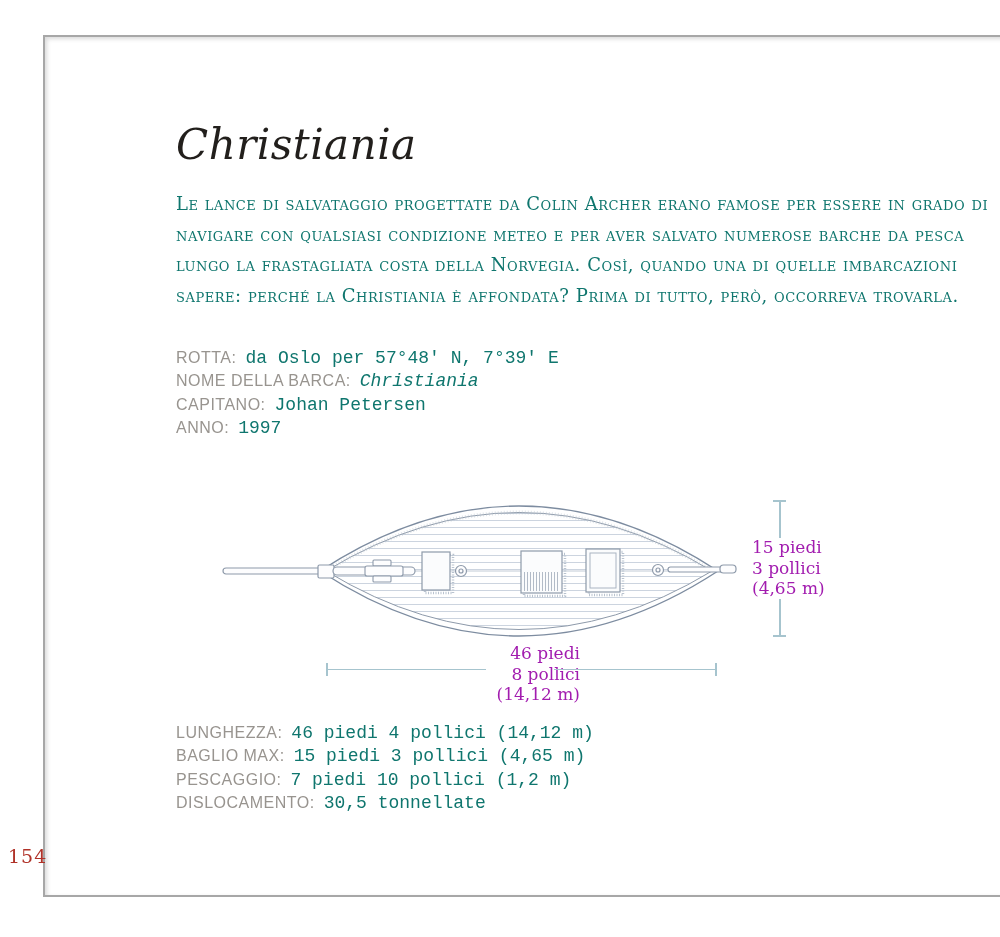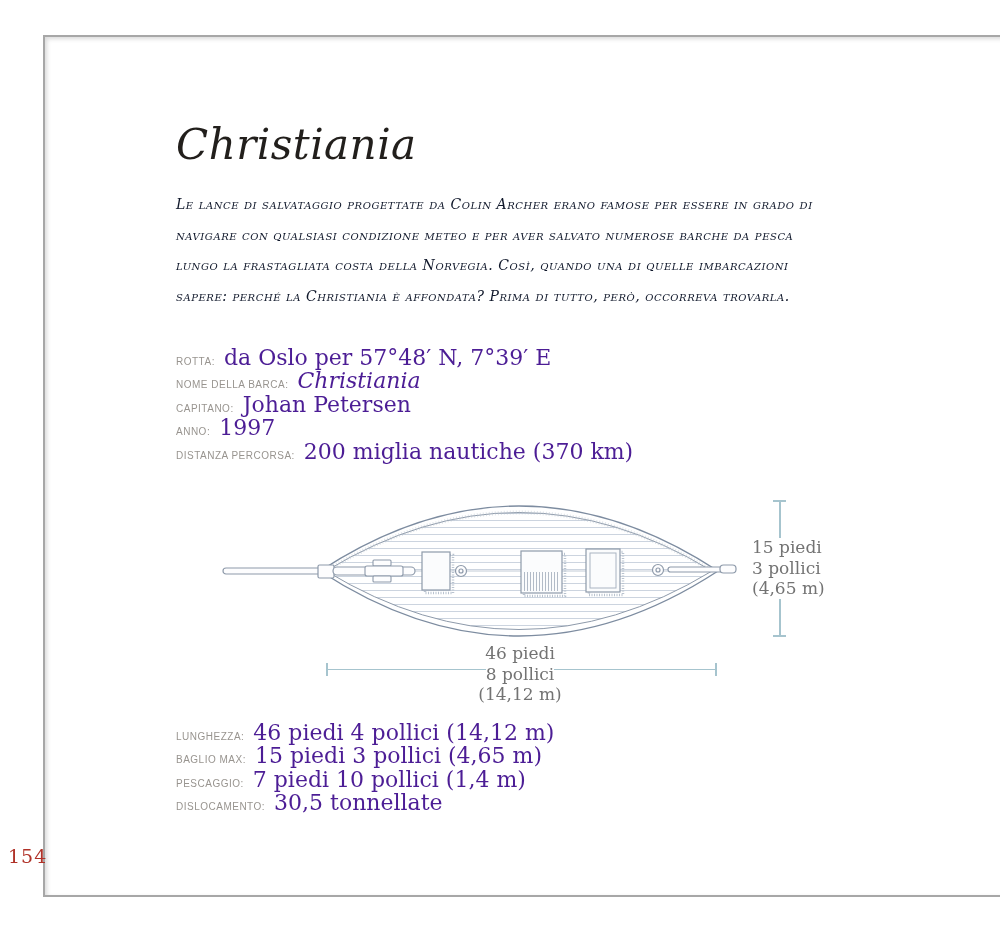--- a/index.html
+++ b/index.html
@@ -13,38 +13,38 @@
     border-top:2px solid #a7a7a7;border-left:2px solid #a7a7a7;border-bottom:2px solid #a7a7a7;
     box-shadow:inset 2px 2px 4px rgba(0,0,0,0.15);
     pointer-events:none;
   }
   .title{
     position:absolute;left:168px;top:120px;
     font-style:italic;font-size:42px;color:#221f1c;letter-spacing:0.5px;
   }
   .intro{
     position:absolute;left:168px;top:189px;width:720px;
-    font-style:italic;font-variant:small-caps;font-size:14px;line-height:30.5px;
-    color:#0f172a;letter-spacing:0.55px;white-space:nowrap;
+    font-variant:small-caps;font-size:18px;line-height:30.5px;
+    color:#0f766e;letter-spacing:0.55px;white-space:nowrap;
   }
   .kv-block{position:absolute;left:168px;}
   .kv-row{height:23.4px;line-height:23.4px;white-space:nowrap;}
   .kv-label{
-    font-family:"Liberation Sans", sans-serif;font-size:10px;color:#98948f;
+    font-family:"Liberation Sans", sans-serif;font-size:16px;color:#98948f;
     letter-spacing:0.5px;margin-right:9px;
   }
-  .kv-value{font-size:22px;color:#4c1d95;}
+  .kv-value{font-size:18px;color:#0f766e;font-family:Liberation Mono, monospace;}
   .kv-value.italic{font-style:italic;}
   #voyage{top:346px;}
   #specs-left{top:721px;}
   #specs-right{left:497px;top:721px;}
   
   .dim{position:absolute;background:#a6c4ce;}
-  .dim-text{position:absolute;font-size:17px;line-height:20.5px;color:#737373;}
-  .dim-text.center{text-align:center;}
+  .dim-text{position:absolute;font-size:17px;line-height:20.5px;color:#a21caf;}
+  .dim-text.center{text-align:right;}
   .pagenum{
     position:absolute;left:0;top:845px;width:1000px;text-align:left;
     font-size:19px;color:#b03228;letter-spacing:1px;
   }
 </style>
 </head>
 <body>
 
 <div id="page">
 
@@ -64,23 +64,20 @@
       <span class="kv-label">ROTTA:</span><span class="kv-value">da Oslo per 57°48′ N, 7°39′ E</span>
     </div>
     <div class="kv-row">
       <span class="kv-label">NOME DELLA BARCA:</span><span class="kv-value italic">Christiania</span>
     </div>
     <div class="kv-row">
       <span class="kv-label">CAPITANO:</span><span class="kv-value">Johan Petersen</span>
     </div>
     <div class="kv-row">
       <span class="kv-label">ANNO:</span><span class="kv-value">1997</span>
-    </div>
-    <div class="kv-row">
-      <span class="kv-label">DISTANZA PERCORSA:</span><span class="kv-value">200 miglia nautiche (370 km)</span>
     </div>
   </div>
 
   <svg style="position:absolute;left:212px;top:486px;" width="560" height="170" viewBox="0 0 560 170">
     <defs>
       <pattern id="planks" width="8" height="7" patternUnits="userSpaceOnUse">
         <rect width="8" height="7" fill="#ffffff"></rect>
         <line x1="0" y1="6.5" x2="8" y2="6.5" stroke="#ccd4df" stroke-width="1"></line>
       </pattern>
       <pattern id="grate" width="3" height="4" patternUnits="userSpaceOnUse">
@@ -155,21 +152,21 @@
   <div class="dim" style="left:707px;top:663px;width:1.5px;height:13px;"></div>
 
   <div id="specs-left" class="kv-block">
     <div class="kv-row">
       <span class="kv-label">LUNGHEZZA:</span><span class="kv-value">46 piedi 4 pollici (14,12 m)</span>
     </div>
     <div class="kv-row">
       <span class="kv-label">BAGLIO MAX:</span><span class="kv-value">15 piedi 3 pollici (4,65 m)</span>
     </div>
     <div class="kv-row">
-      <span class="kv-label">PESCAGGIO:</span><span class="kv-value">7 piedi 10 pollici (1,4 m)</span>
+      <span class="kv-label">PESCAGGIO:</span><span class="kv-value">7 piedi 10 pollici (1,2 m)</span>
     </div>
     <div class="kv-row">
       <span class="kv-label">DISLOCAMENTO:</span><span class="kv-value">30,5 tonnellate</span>
     </div>
   </div>
 
 
   <div class="pagenum">154</div>
 
 </div>

